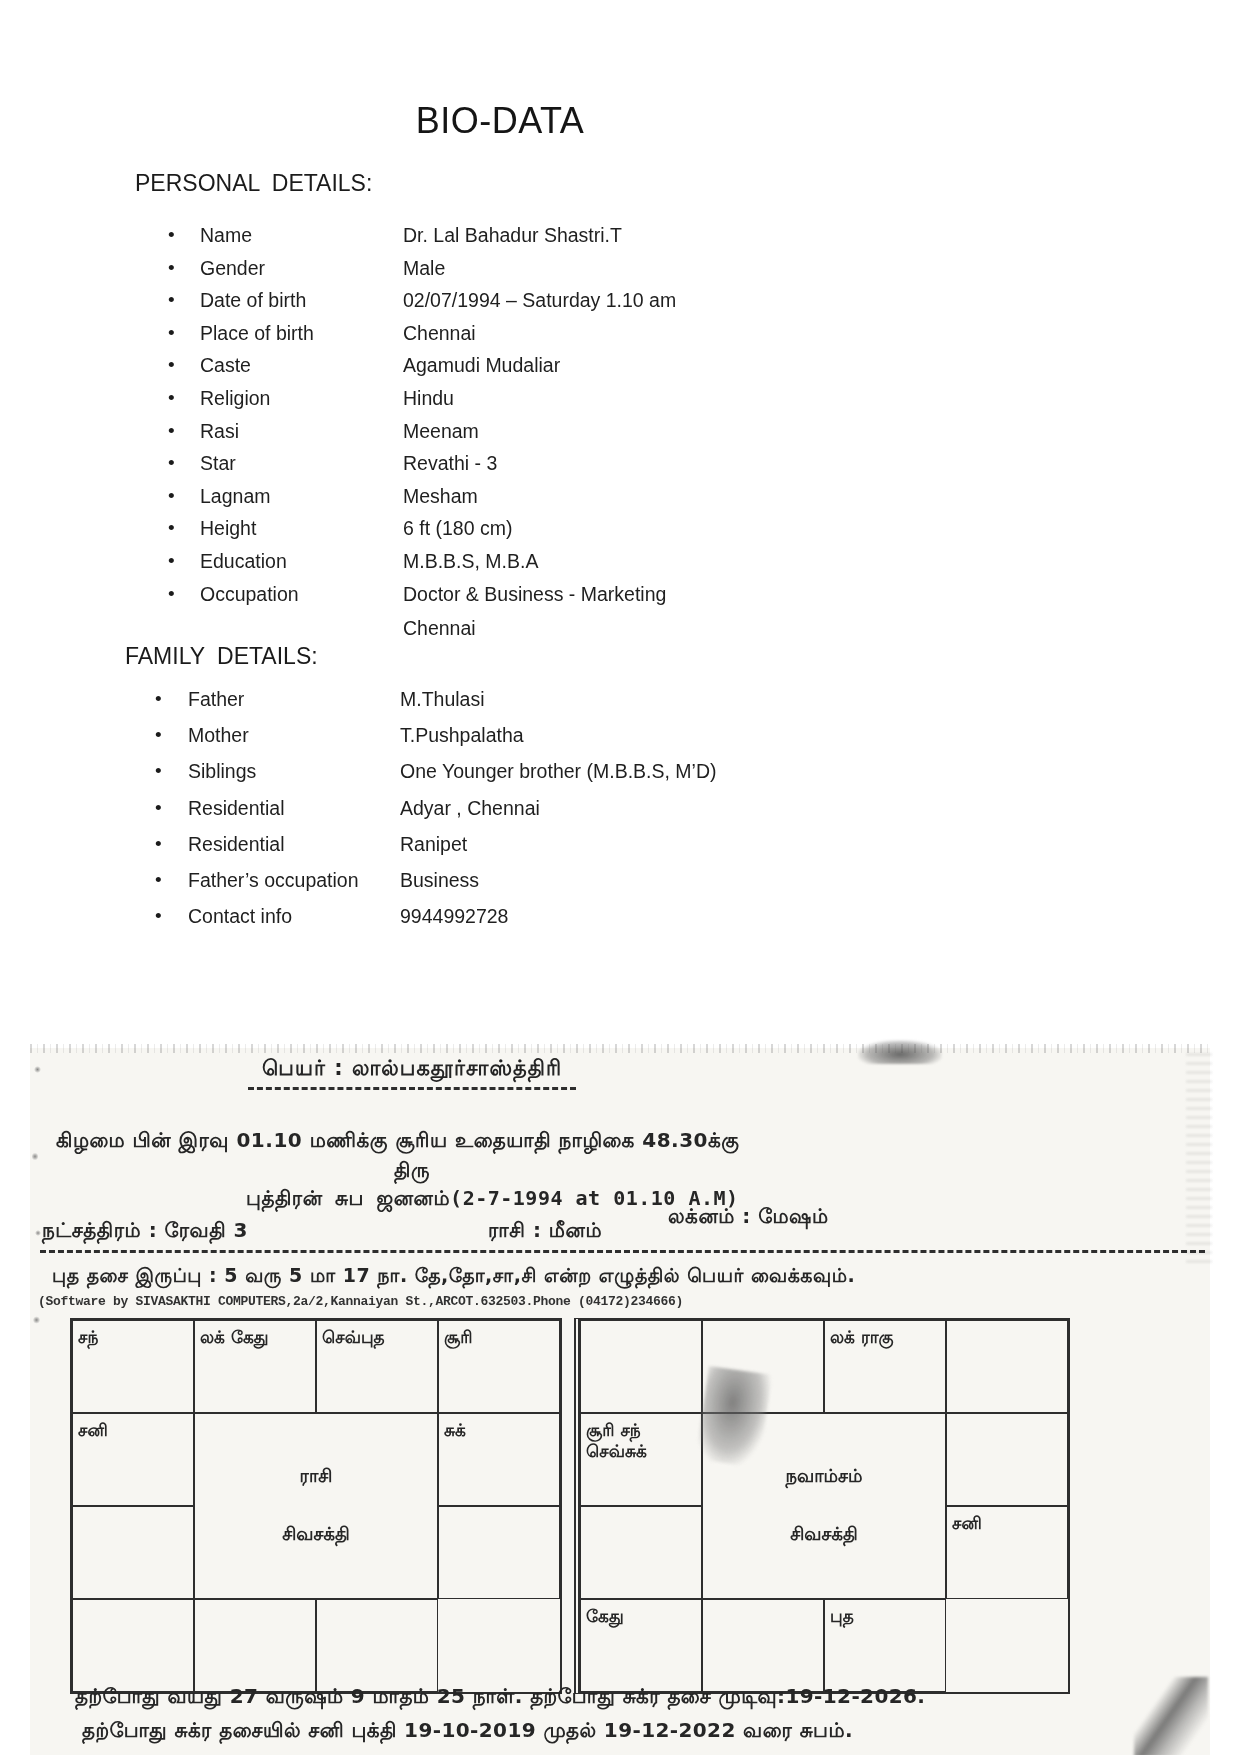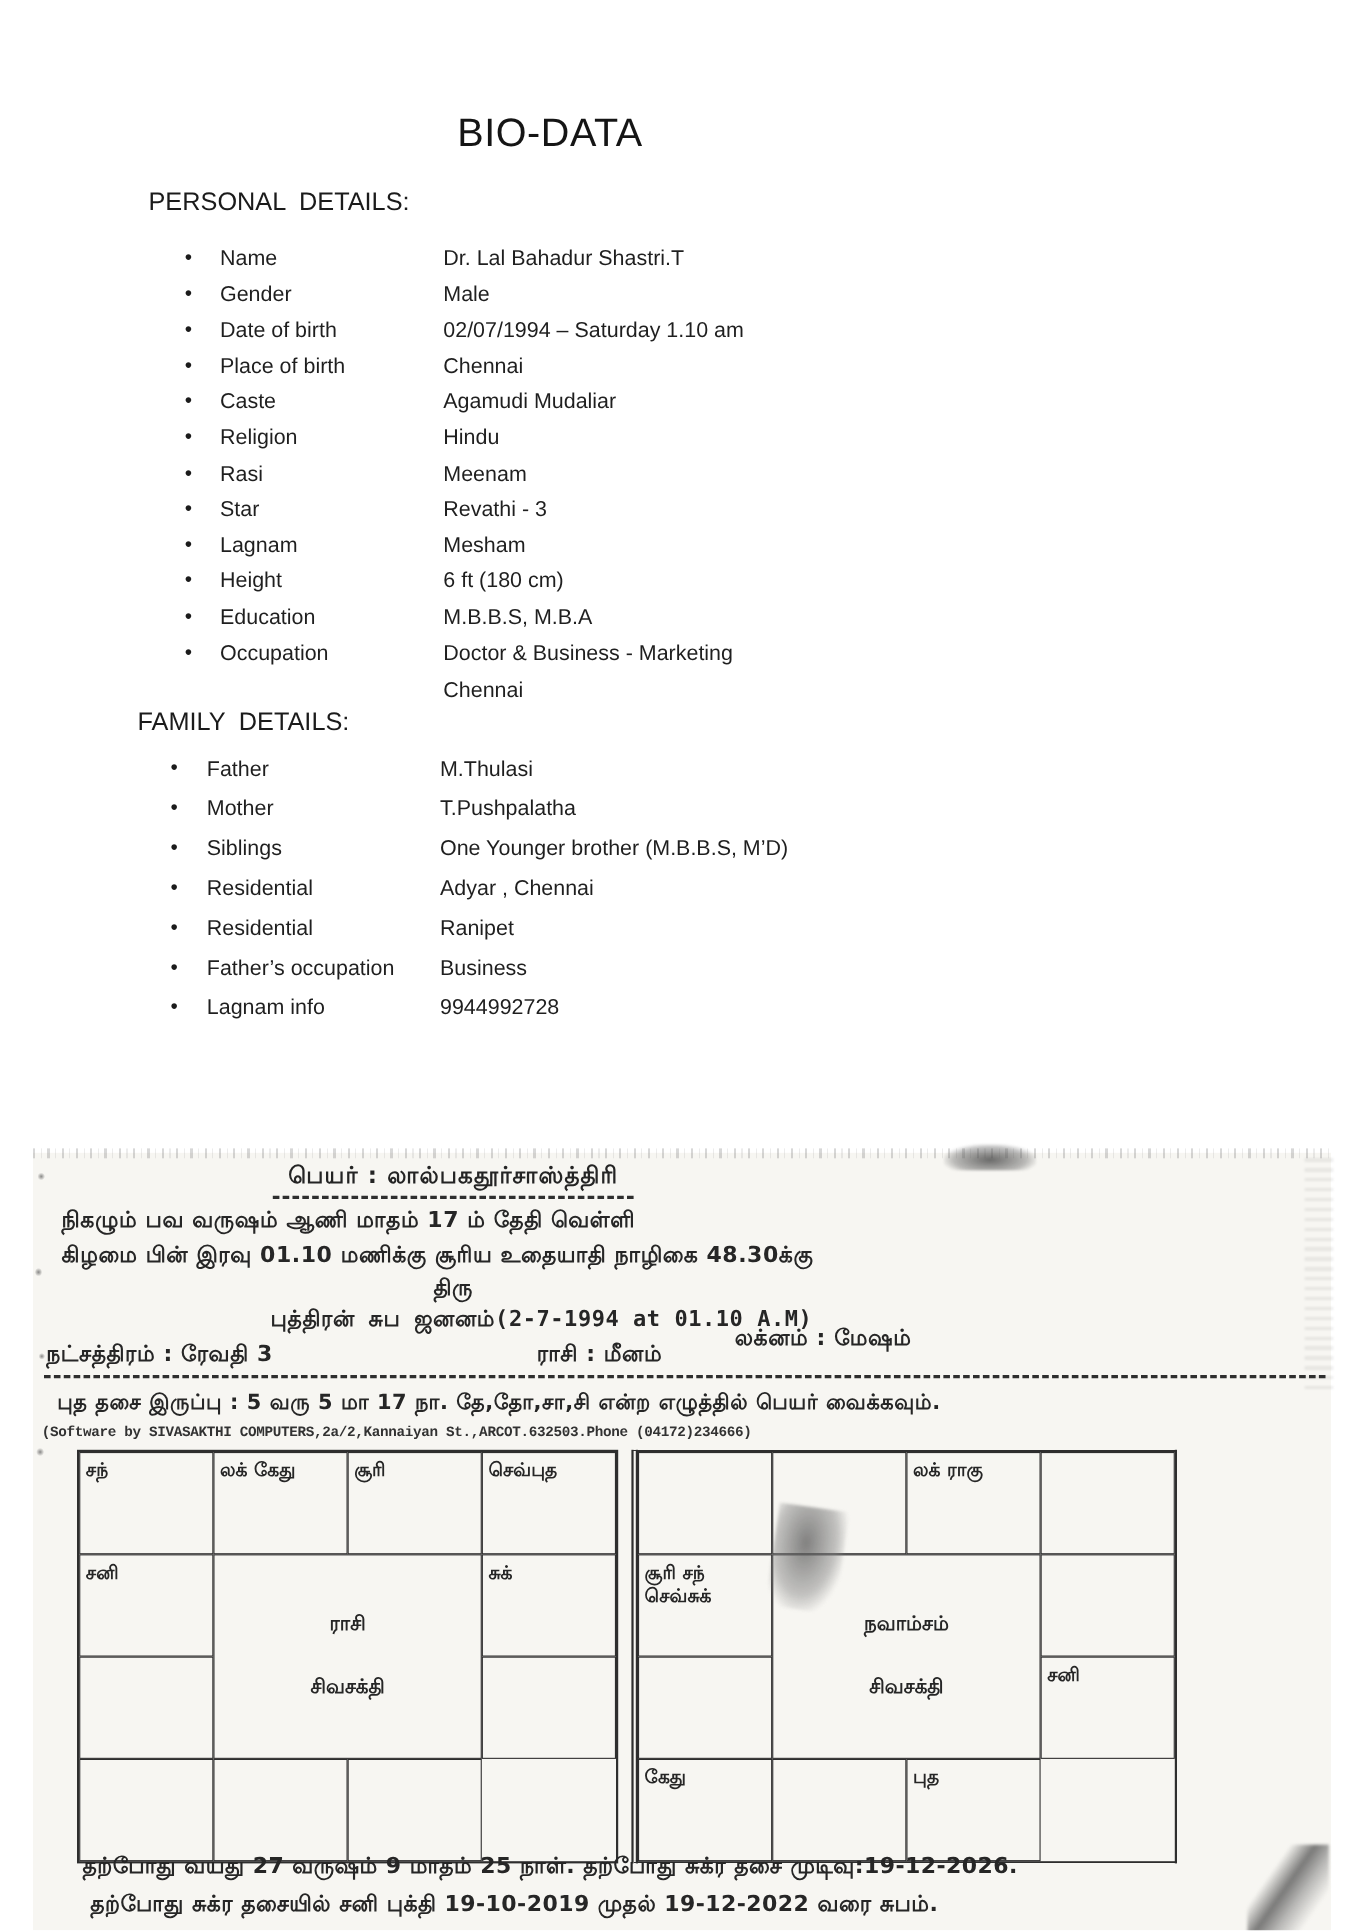--- a/index.html
+++ b/index.html
@@ -203,51 +203,50 @@
         <span class="lbl">Residential</span>
         <span class="val">Ranipet</span>
       </div>
     <div class="row">
         <span class="bullet">•</span>
         <span class="lbl">Father’s occupation</span>
         <span class="val">Business</span>
       </div>
     <div class="row">
         <span class="bullet">•</span>
-        <span class="lbl">Lagnam info</span>
+        <span class="lbl">Contact info</span>
         <span class="val">9944992728</span>
       </div>
   </div>
 
   <div class="scan">
     <div class="scan-noise-top"></div>
     <div class="scan-noise-right"></div>
     <div class="blob-top"></div>
     <div class="speck" style="left:4px;top:18px;width:7px;height:7px;"></div>
     <div class="speck" style="left:2px;top:104px;width:6px;height:9px;"></div>
     <div class="speck" style="left:5px;top:182px;width:6px;height:6px;"></div>
     <div class="speck" style="left:3px;top:268px;width:7px;height:8px;"></div>
 
     <div class="t-name">பெயர் : லால்பகதூர்சாஸ்த்திரி</div>
-    <div class="t-line l1">நிகழும் பவ வருஷம் ஆணி மாதம் 17 ம் தேதி வெள்ளி</div>
     <div class="t-line l2">கிழமை பின் இரவு 01.10 மணிக்கு சூரிய உதையாதி நாழிகை 48.30க்கு</div>
     <div class="t-line l3">திரு</div>
     <div class="t-line l4">புத்திரன் சுப ஜனனம்(2-7-1994 at 01.10 A.M)</div>
     <div class="t-line l5a">நட்சத்திரம் : ரேவதி 3</div>
     <div class="t-line l5b">ராசி : மீனம்</div>
     <div class="t-line l5c">லக்னம் : மேஷம்</div>
     <div class="dash-rule"></div>
     <div class="t-line l6">புத தசை இருப்பு : 5 வரு 5 மா 17 நா. தே,தோ,சா,சி என்ற எழுத்தில் பெயர் வைக்கவும்.</div>
     <div class="software">(Software by SIVASAKTHI COMPUTERS,2a/2,Kannaiyan St.,ARCOT.632503.Phone (04172)234666)</div>
 
     <div class="chart chart-left">
       <div class="cell">சந்</div>
       <div class="cell">லக் கேது</div>
+      <div class="cell">செவ்புத</div>
       <div class="cell">சூரி</div>
-      <div class="cell">செவ்புத</div>
       <div class="cell">சனி</div>
       <div class="cell-center">
         <span>ராசி</span>
         <span>சிவசக்தி</span>
       </div>
       <div class="cell">சுக்</div>
       <div class="cell"></div>
       <div class="cell"></div>
       <div class="cell"></div>
       <div class="cell"></div>

